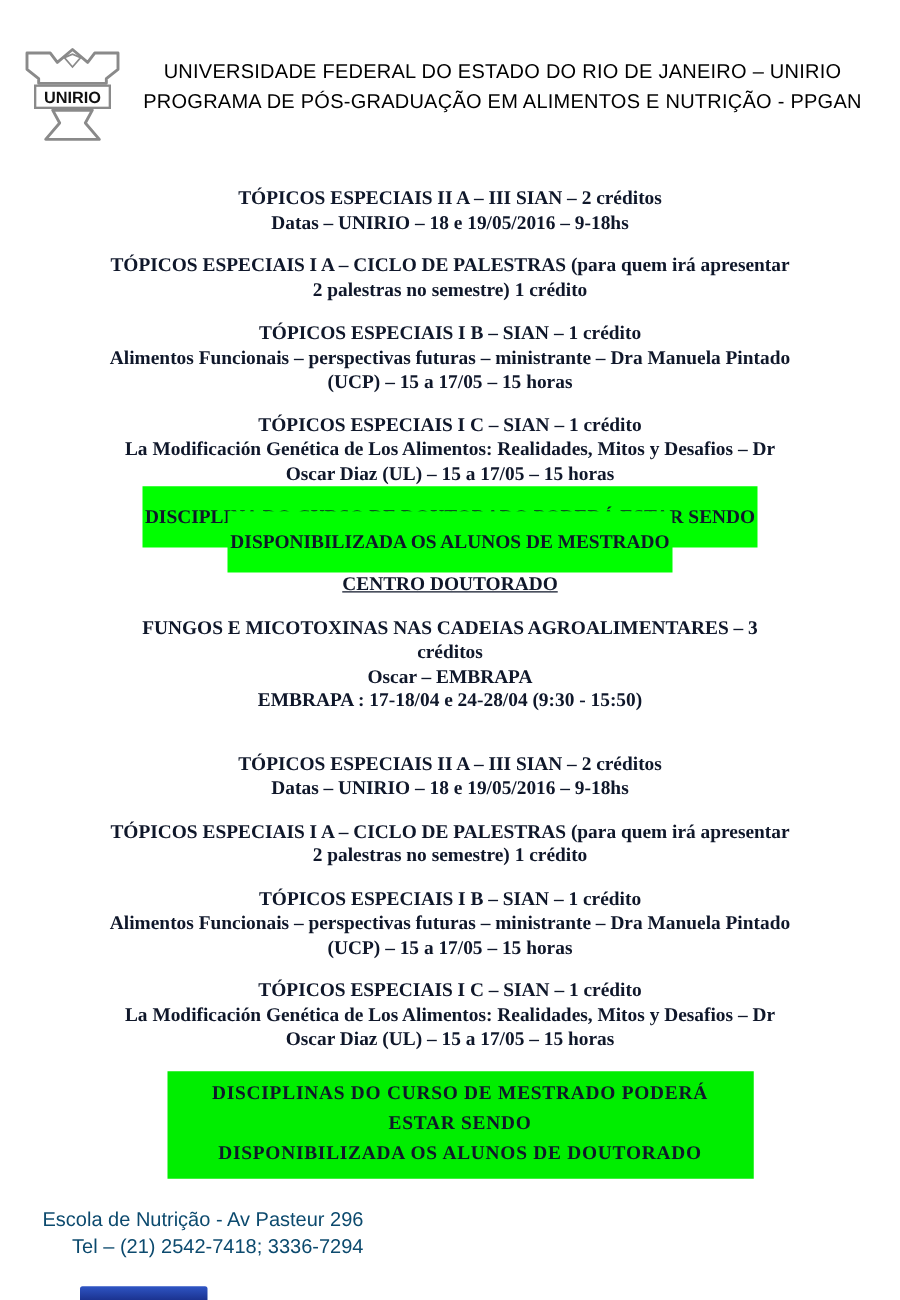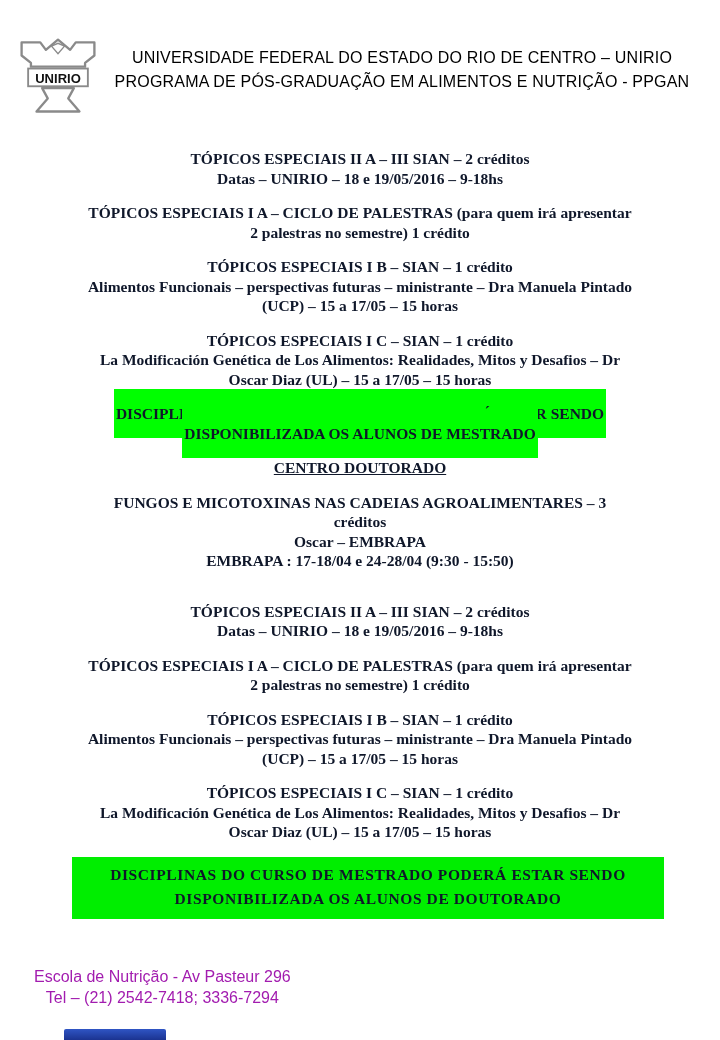--- a/index.html
+++ b/index.html
@@ -51,39 +51,39 @@
   }
   .block { margin: 0 0 15px 0; }
   .spacer { height: 16px; }
   .hl {
     background: var(--hl, #00ff00);
     padding: 16px 2px;
   }
   .ul { text-decoration: underline; }
   .greenbox {
     background: var(--box, #00ef00);
-    width: 592px;
+    width: 469px;
     margin: 3px auto 12px auto;
     transform: translateX(8px);
     padding: 6px 10px 8px 10px;
     line-height: 24px;
     letter-spacing: 0.6px;
     font-size: 15.5px;
   }
 
   
   .footer {
     position: absolute;
     left: 34px;
     top: 966px;
-    text-align: center;
+    text-align: right;
     font-family: "Liberation Sans", sans-serif;
     font-size: 16px;
     line-height: 21px;
-    color: #a21caf;
+    color: #0c4a6e;
   }
 
   
   .taskbar-fragment {
     position: absolute;
     left: 64px;
     top: 1029px;
     width: 102px;
     height: 11px;
     background: linear-gradient(#2f55c4, #1b3390);
@@ -99,21 +99,21 @@
     <svg viewBox="0 0 90 88" width="84" height="84">
       <path d="M6 8 L26 8 L32 16 L45 5 L58 16 L64 8 L84 8 L84 22 L74 30 L74 34 L16 34 L16 30 L6 22 Z" fill="none" stroke="#8a8a8a" stroke-width="2.5" stroke-linejoin="round"></path>
       <path d="M38 12 L45 9 L52 12 L45 20 Z" fill="none" stroke="#8a8a8a" stroke-width="1.5"></path>
       <rect x="13" y="36" width="64" height="19" fill="#ffffff" stroke="#8a8a8a" stroke-width="2"></rect>
       <text x="45" y="51" font-family="Liberation Sans, sans-serif" font-size="14" font-weight="bold" text-anchor="middle" fill="#111111">UNIRIO</text>
       <path d="M28 57 L62 57 L56 68 L68 82 L22 82 L34 68 Z" fill="none" stroke="#8a8a8a" stroke-width="2.5" stroke-linejoin="round"></path>
     </svg>
   </div>
 
   <div class="header-text">
-    <div>UNIVERSIDADE FEDERAL DO ESTADO DO RIO DE CENTRO – UNIRIO</div>
+    <div>UNIVERSIDADE FEDERAL DO ESTADO DO RIO DE JANEIRO – UNIRIO</div>
     <div>PROGRAMA DE PÓS-GRADUAÇÃO EM ALIMENTOS E NUTRIÇÃO - PPGAN</div>
   </div>
 
   <div class="content">
       <p class="block"><span>TÓPICOS ESPECIAIS II A – III SIAN – 2 créditos</span><br><span>Datas – UNIRIO – 18 e 19/05/2016 – 9-18hs</span></p>
       <p class="block"><span>TÓPICOS ESPECIAIS I A – CICLO DE PALESTRAS (para quem irá apresentar</span><br><span>2 palestras no semestre) 1 crédito</span></p>
       <p class="block"><span>TÓPICOS ESPECIAIS I B – SIAN – 1 crédito</span><br><span>Alimentos Funcionais – perspectivas futuras – ministrante – Dra Manuela Pintado</span><br><span>(UCP) – 15 a 17/05 – 15 horas</span></p>
       <p class="block"><span>TÓPICOS ESPECIAIS I C – SIAN – 1 crédito</span><br><span>La Modificación Genética de Los Alimentos: Realidades, Mitos y Desafios – Dr</span><br><span>Oscar Diaz (UL) – 15 a 17/05 – 15 horas</span></p>
       <p class="block"><span class="hl">DISCIPLINA DO CURSO DE DOUTORADO PODERÁ ESTAR SENDO</span><br><span class="hl">DISPONIBILIZADA OS ALUNOS DE MESTRADO</span></p>
       <p class="block"><span class="ul">CENTRO DOUTORADO</span></p>

